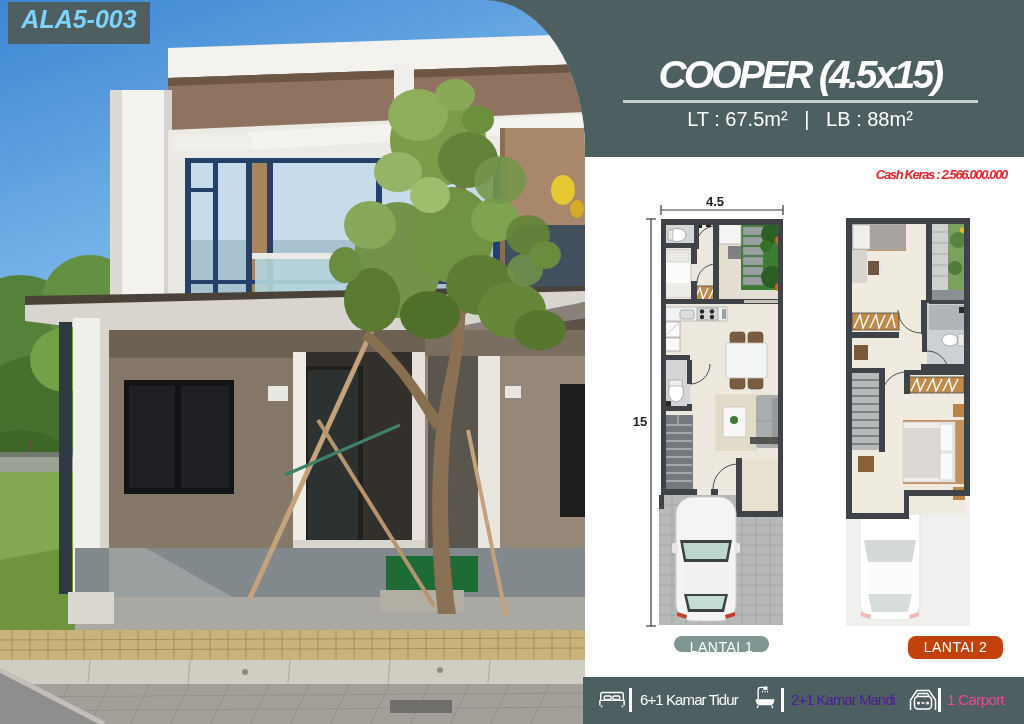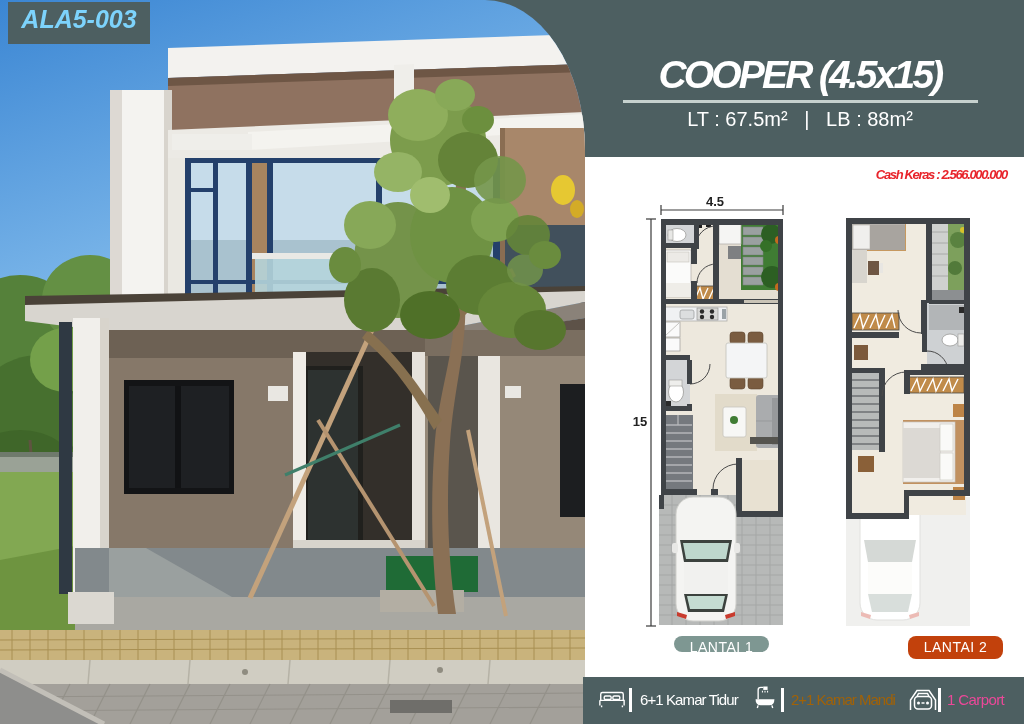--- a/index.html
+++ b/index.html
@@ -618,21 +618,21 @@
     <path d="M3,16 L25,16 Q25,23 19,23 L9,23 Q3,23 3,16 Z" fill="#ffffff" stroke="none"></path>
     <path d="M6,23 L5,26 M22,23 L23,26"></path>
     <path d="M6,16 L6,5 Q6,2 9,2 L12,2"></path>
     <path d="M12,1 L17,1 L17,5 L12,5 Z" fill="#ffffff" stroke="none"></path>
     <path d="M14,6 L14,8 M11,6 L11,8 M17,6 L17,8" stroke-width="1.2"></path>
   </g>
 </svg>
 
 <div class="abs" style="left:781px;top:688px;width:3px;height:24px;background:#ffffff;"></div>
 
-<div class="abs" style="left:791px;top:691px;color:#a16207;font-size:15px;letter-spacing:-1px;white-space:nowrap;">2+1 Kamar Mandi</div>
+<div class="abs" style="left:791px;top:691px;color:#4c1d95;font-size:15px;letter-spacing:-1px;white-space:nowrap;">2+1 Kamar Mandi</div>
 
 <svg class="abs" style="left:909px;top:688px;" width="28" height="24" viewBox="0 0 28 24" xmlns="http://www.w3.org/2000/svg">
   <g fill="none" stroke="#ffffff" stroke-width="1.5">
     <path d="M1.5,22 L1.5,12 L8,2.5 L20,2.5 L26.5,12 L26.5,22"></path>
     <rect x="5.5" y="8.5" width="17" height="12.5" rx="3.5"></rect>
     <path d="M8,8.5 L9.5,5.5 L18.5,5.5 L20,8.5"></path>
     <circle cx="9.5" cy="15" r="1.5" fill="#ffffff" stroke="none"></circle>
     <circle cx="18.5" cy="15" r="1.5" fill="#ffffff" stroke="none"></circle>
     <path d="M12.5,15 L15.5,15"></path>
   </g>

